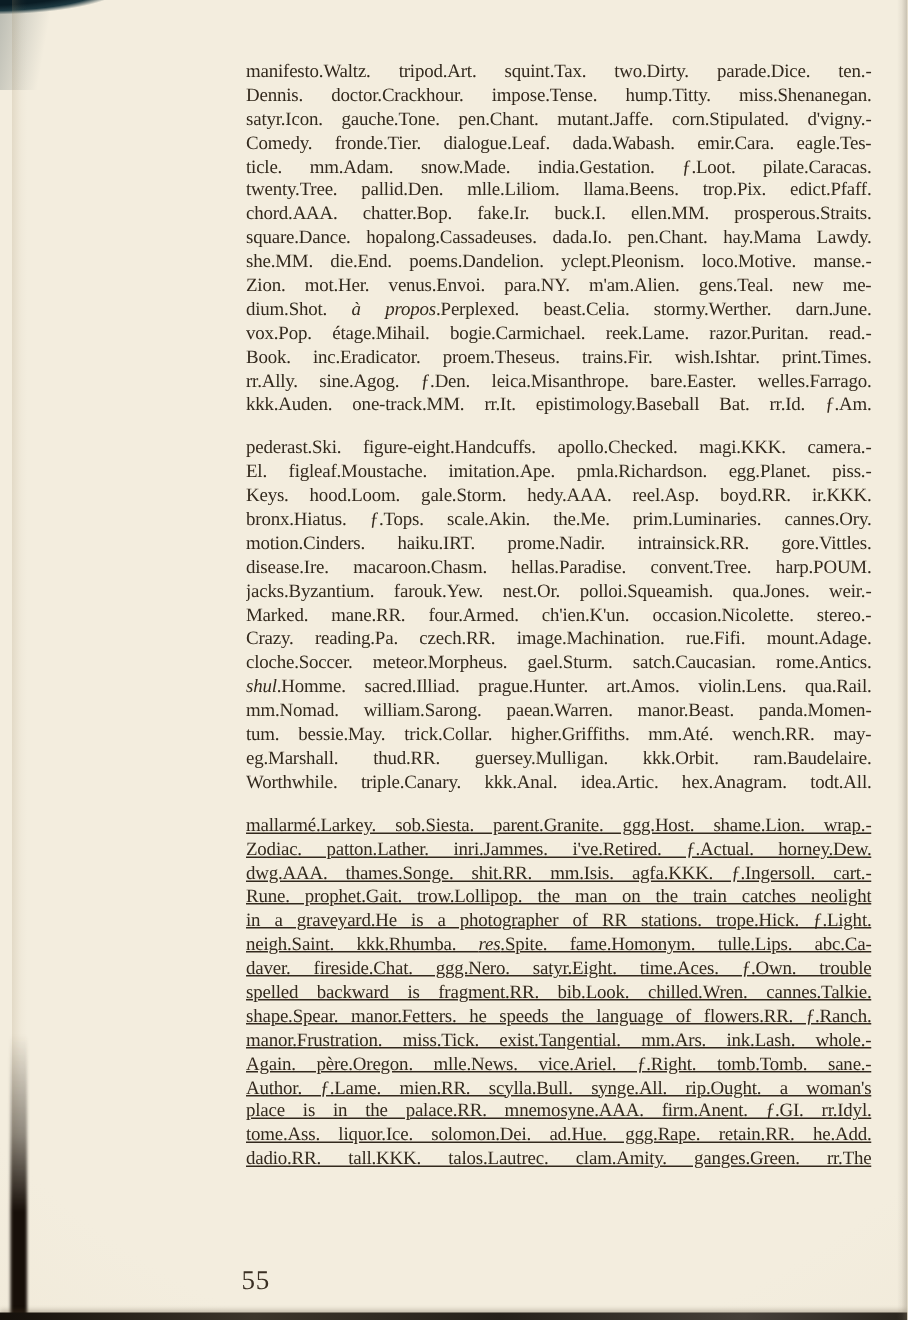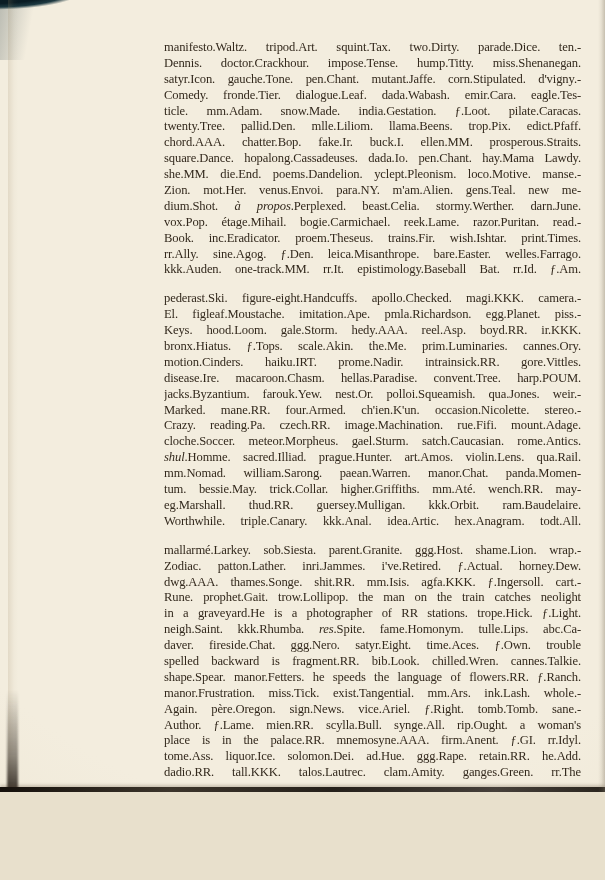--- a/index.html
+++ b/index.html
@@ -4,35 +4,35 @@
 <style>
   html, body { margin: 0; padding: 0; }
   body {
     width: 605px; height: 880px;
     font-family: "Liberation Serif", "DejaVu Serif", serif;
     background: #e8e0cc;
     overflow: hidden;
   }
   .page {
     position: relative;
-    width: 605px; height: 792px;
+    width: 605px; height: 880px;
     background: radial-gradient(ellipse 140% 110% at 52% 42%, var(--paper, #f3edDC) 55%, #ece3cf 92%, #e6dcc6 100%);
     overflow: hidden;
   }
   .text-column {
     position: absolute;
     left: 164px; top: 40px;
     width: 417px;
     color: var(--ink, #33291d);
     font-size: 12.6px;
     letter-spacing: -0.12px;
     word-spacing: 1px;
   }
   .paragraph { margin: 0 0 13px 0; }
-  .paragraph:last-child { margin-bottom: 0; }
+  .paragraph:last-child { margin-bottom: 0; text-decoration: underline; }
   .text-line {
     height: 15.9px;
     line-height: 15.9px;
     text-align: justify;
     text-align-last: justify;
     overflow: hidden;
     white-space: normal;
   }
   .text-line .italic { font-style: italic; }
   .text-line .bold { font-weight: bold; }
@@ -106,37 +106,37 @@
         <div class="text-line"><span>El. figleaf.Moustache. imitation.Ape. pmla.Richardson. egg.Planet. piss.-</span></div>
         <div class="text-line"><span>Keys. hood.Loom. gale.Storm. hedy.AAA. reel.Asp. boyd.RR. ir.KKK.</span></div>
         <div class="text-line"><span>bronx.Hiatus. ƒ.Tops. scale.Akin. the.Me. prim.Luminaries. cannes.Ory.</span></div>
         <div class="text-line"><span>motion.Cinders. haiku.IRT. prome.Nadir. intrainsick.RR. gore.Vittles.</span></div>
         <div class="text-line"><span>disease.Ire. macaroon.Chasm. hellas.Paradise. convent.Tree. harp.POUM.</span></div>
         <div class="text-line"><span>jacks.Byzantium. farouk.Yew. nest.Or. polloi.Squeamish. qua.Jones. weir.-</span></div>
         <div class="text-line"><span>Marked. mane.RR. four.Armed. ch'ien.K'un. occasion.Nicolette. stereo.-</span></div>
         <div class="text-line"><span>Crazy. reading.Pa. czech.RR. image.Machination. rue.Fifi. mount.Adage.</span></div>
         <div class="text-line"><span>cloche.Soccer. meteor.Morpheus. gael.Sturm. satch.Caucasian. rome.Antics.</span></div>
         <div class="text-line"><span class="italic">shul</span><span>.Homme. sacred.Illiad. prague.Hunter. art.Amos. violin.Lens. qua.Rail.</span></div>
-        <div class="text-line"><span>mm.Nomad. william.Sarong. paean.Warren. manor.Chat. panda.Momen-</span></div>
+        <div class="text-line"><span>mm.Nomad. william.Sarong. paean.Warren. manor.Beast. panda.Momen-</span></div>
         <div class="text-line"><span>tum. bessie.May. trick.Collar. higher.Griffiths. mm.Até. wench.RR. may-</span></div>
         <div class="text-line"><span>eg.Marshall. thud.RR. guersey.Mulligan. kkk.Orbit. ram.Baudelaire.</span></div>
         <div class="text-line"><span>Worthwhile. triple.Canary. kkk.Anal. idea.Artic. hex.Anagram. todt.All.</span></div>
       </div>
       <div class="paragraph">
         <div class="text-line"><span>mallarmé.Larkey. sob.Siesta. parent.Granite. ggg.Host. shame.Lion. wrap.-</span></div>
         <div class="text-line"><span>Zodiac. patton.Lather. inri.Jammes. i've.Retired. ƒ.Actual. horney.Dew.</span></div>
         <div class="text-line"><span>dwg.AAA. thames.Songe. shit.RR. mm.Isis. agfa.KKK. ƒ.Ingersoll. cart.-</span></div>
         <div class="text-line"><span>Rune. prophet.Gait. trow.Lollipop. the man on the train catches neolight</span></div>
         <div class="text-line"><span>in a graveyard.He is a photographer of RR stations. trope.Hick. ƒ.Light.</span></div>
         <div class="text-line"><span>neigh.Saint. kkk.Rhumba. </span><span class="italic">res</span><span>.Spite. fame.Homonym. tulle.Lips. abc.Ca-</span></div>
         <div class="text-line"><span>daver. fireside.Chat. ggg.Nero. satyr.Eight. time.Aces. ƒ.Own. trouble</span></div>
         <div class="text-line"><span>spelled backward is fragment.RR. bib.Look. chilled.Wren. cannes.Talkie.</span></div>
         <div class="text-line"><span>shape.Spear. manor.Fetters. he speeds the language of flowers.RR. ƒ.Ranch.</span></div>
         <div class="text-line"><span>manor.Frustration. miss.Tick. exist.Tangential. mm.Ars. ink.Lash. whole.-</span></div>
-        <div class="text-line"><span>Again. père.Oregon. sign.News. vice.Ariel. ƒ.Right. tomb.Tomb. sane.-</span></div>
+        <div class="text-line"><span>Again. père.Oregon. mlle.News. vice.Ariel. ƒ.Right. tomb.Tomb. sane.-</span></div>
         <div class="text-line"><span>Author. ƒ.Lame. mien.RR. scylla.Bull. synge.All. rip.Ought. a woman's</span></div>
         <div class="text-line"><span>place is in the palace.RR. mnemosyne.AAA. firm.Anent. ƒ.GI. rr.Idyl.</span></div>
         <div class="text-line"><span>tome.Ass. liquor.Ice. solomon.Dei. ad.Hue. ggg.Rape. retain.RR. he.Add.</span></div>
         <div class="text-line"><span>dadio.RR. tall.KKK. talos.Lautrec. clam.Amity. ganges.Green. rr.The</span></div>
       </div>
     </div>
   <div class="page-number">55</div>
   <div class="corner-shadow"></div>
   <div class="left-crease"></div>
   <div class="binding-shadow"></div>

